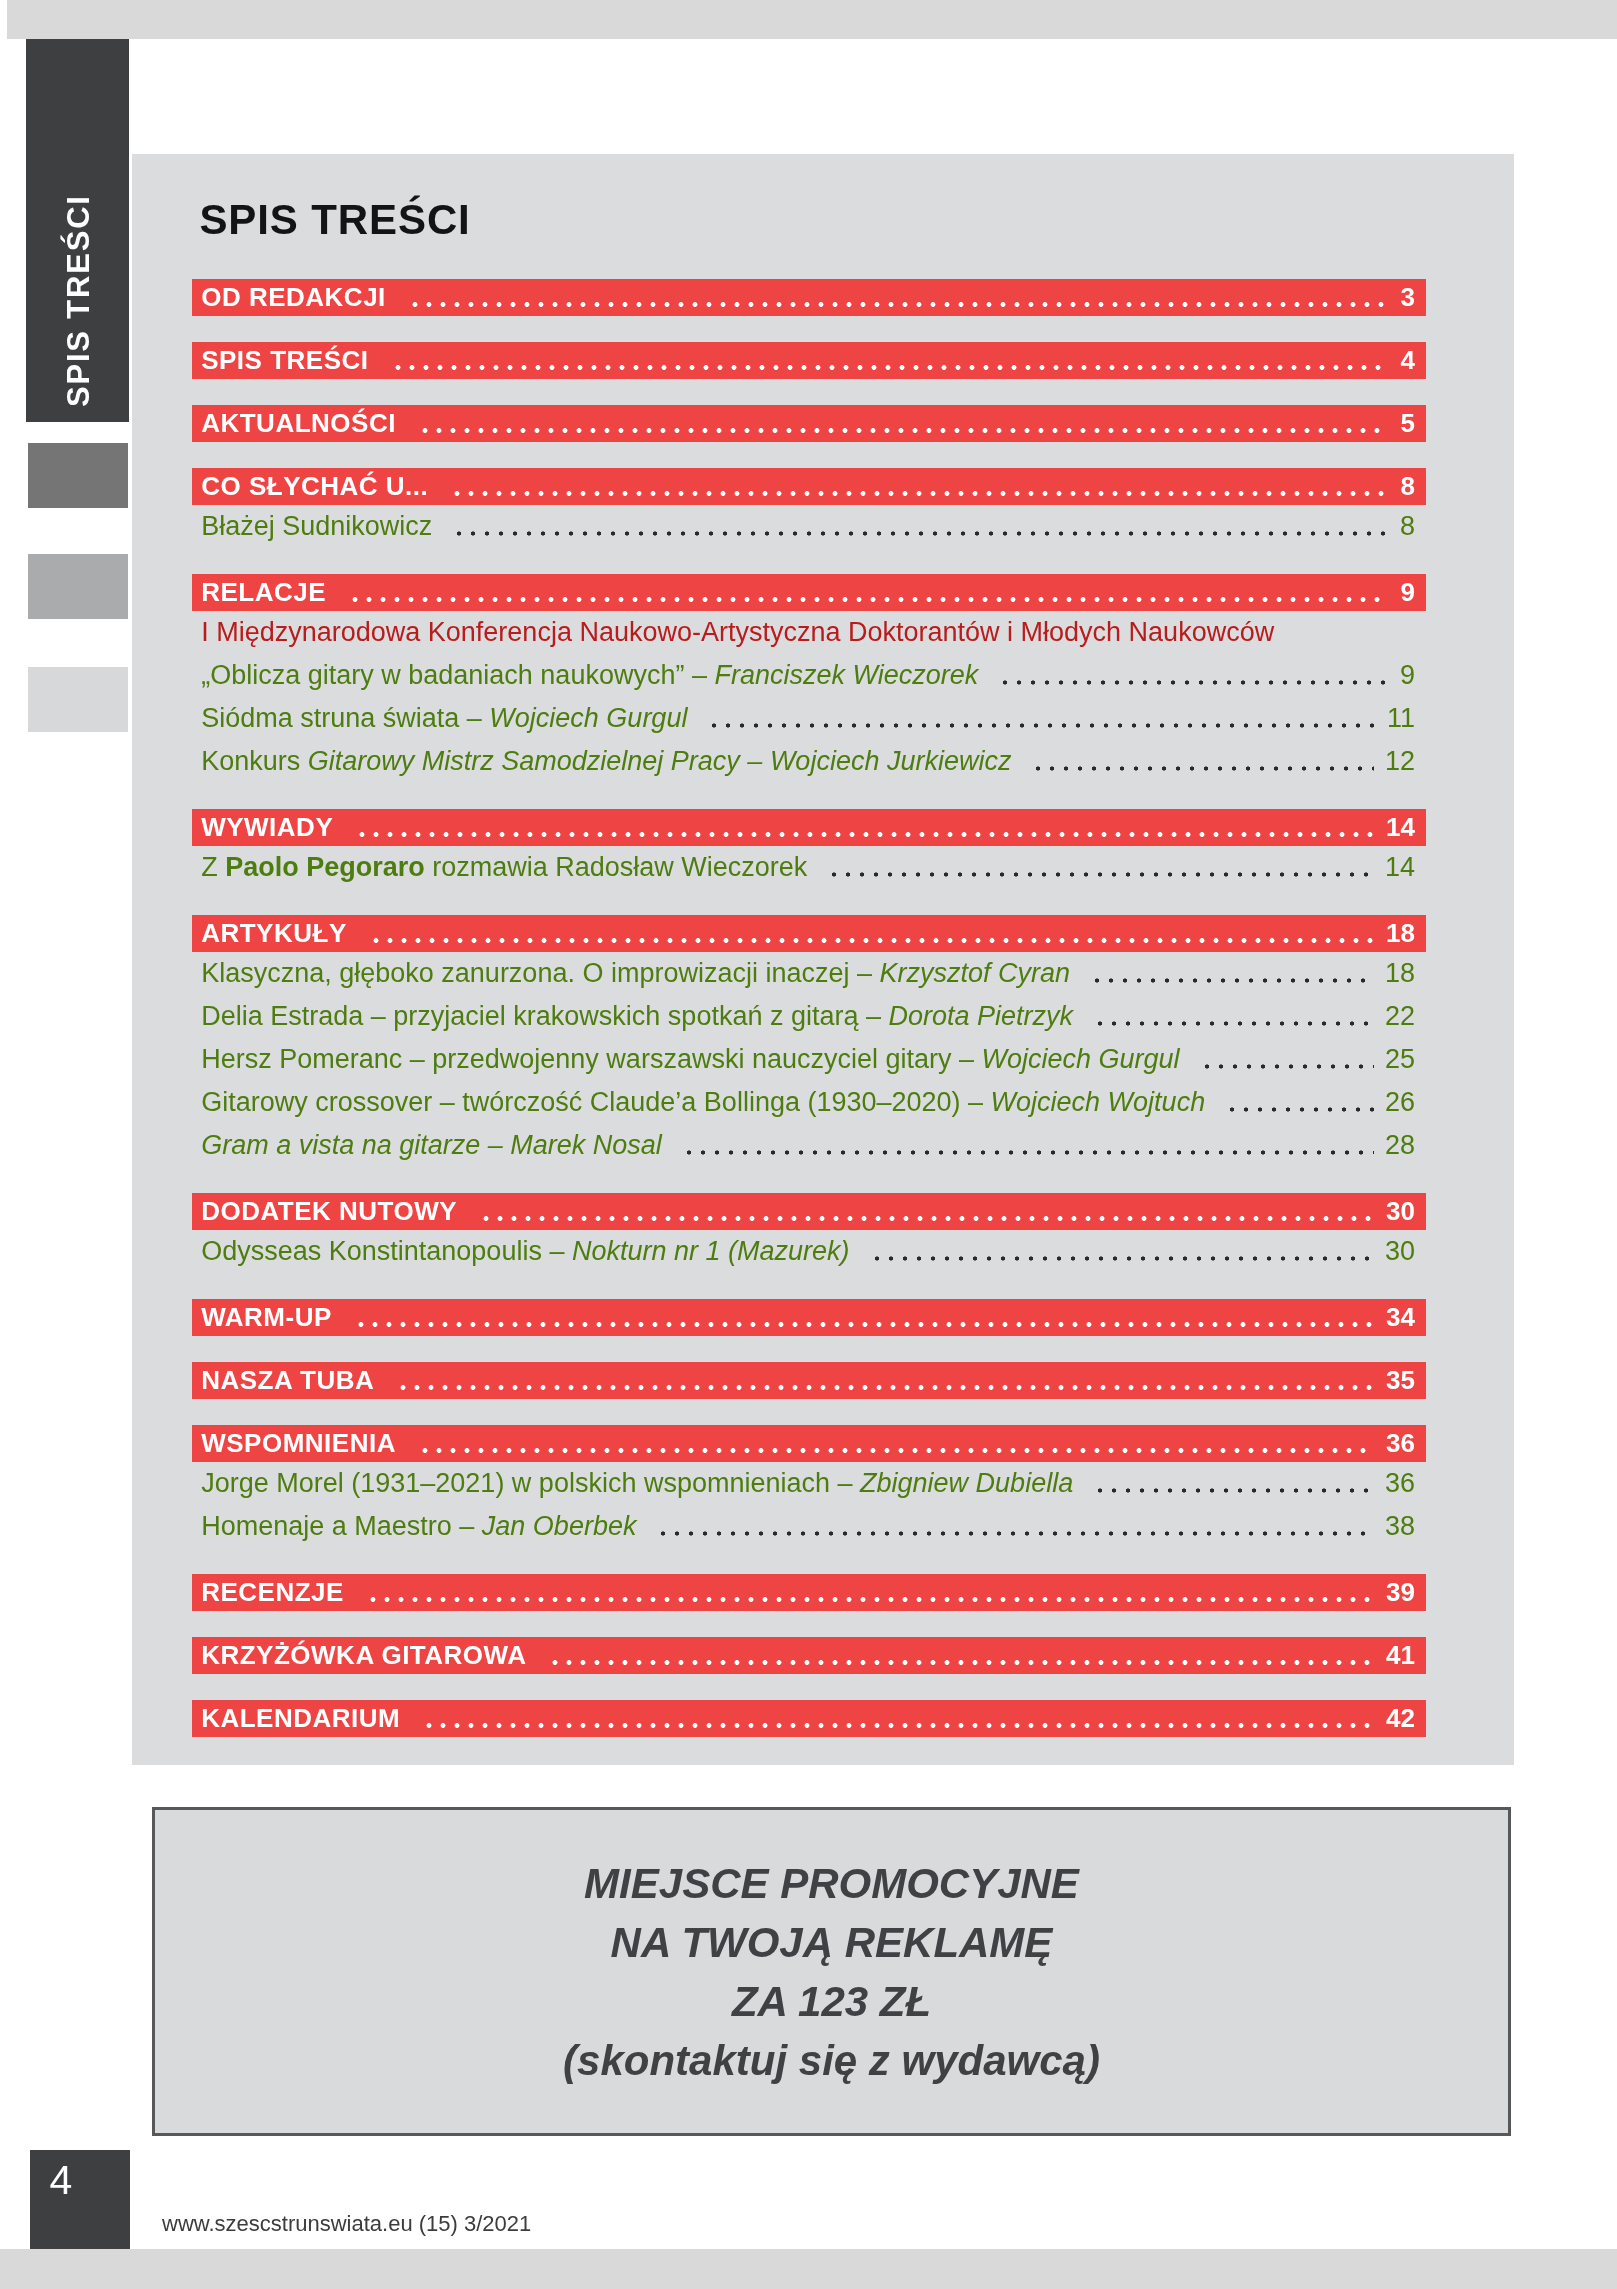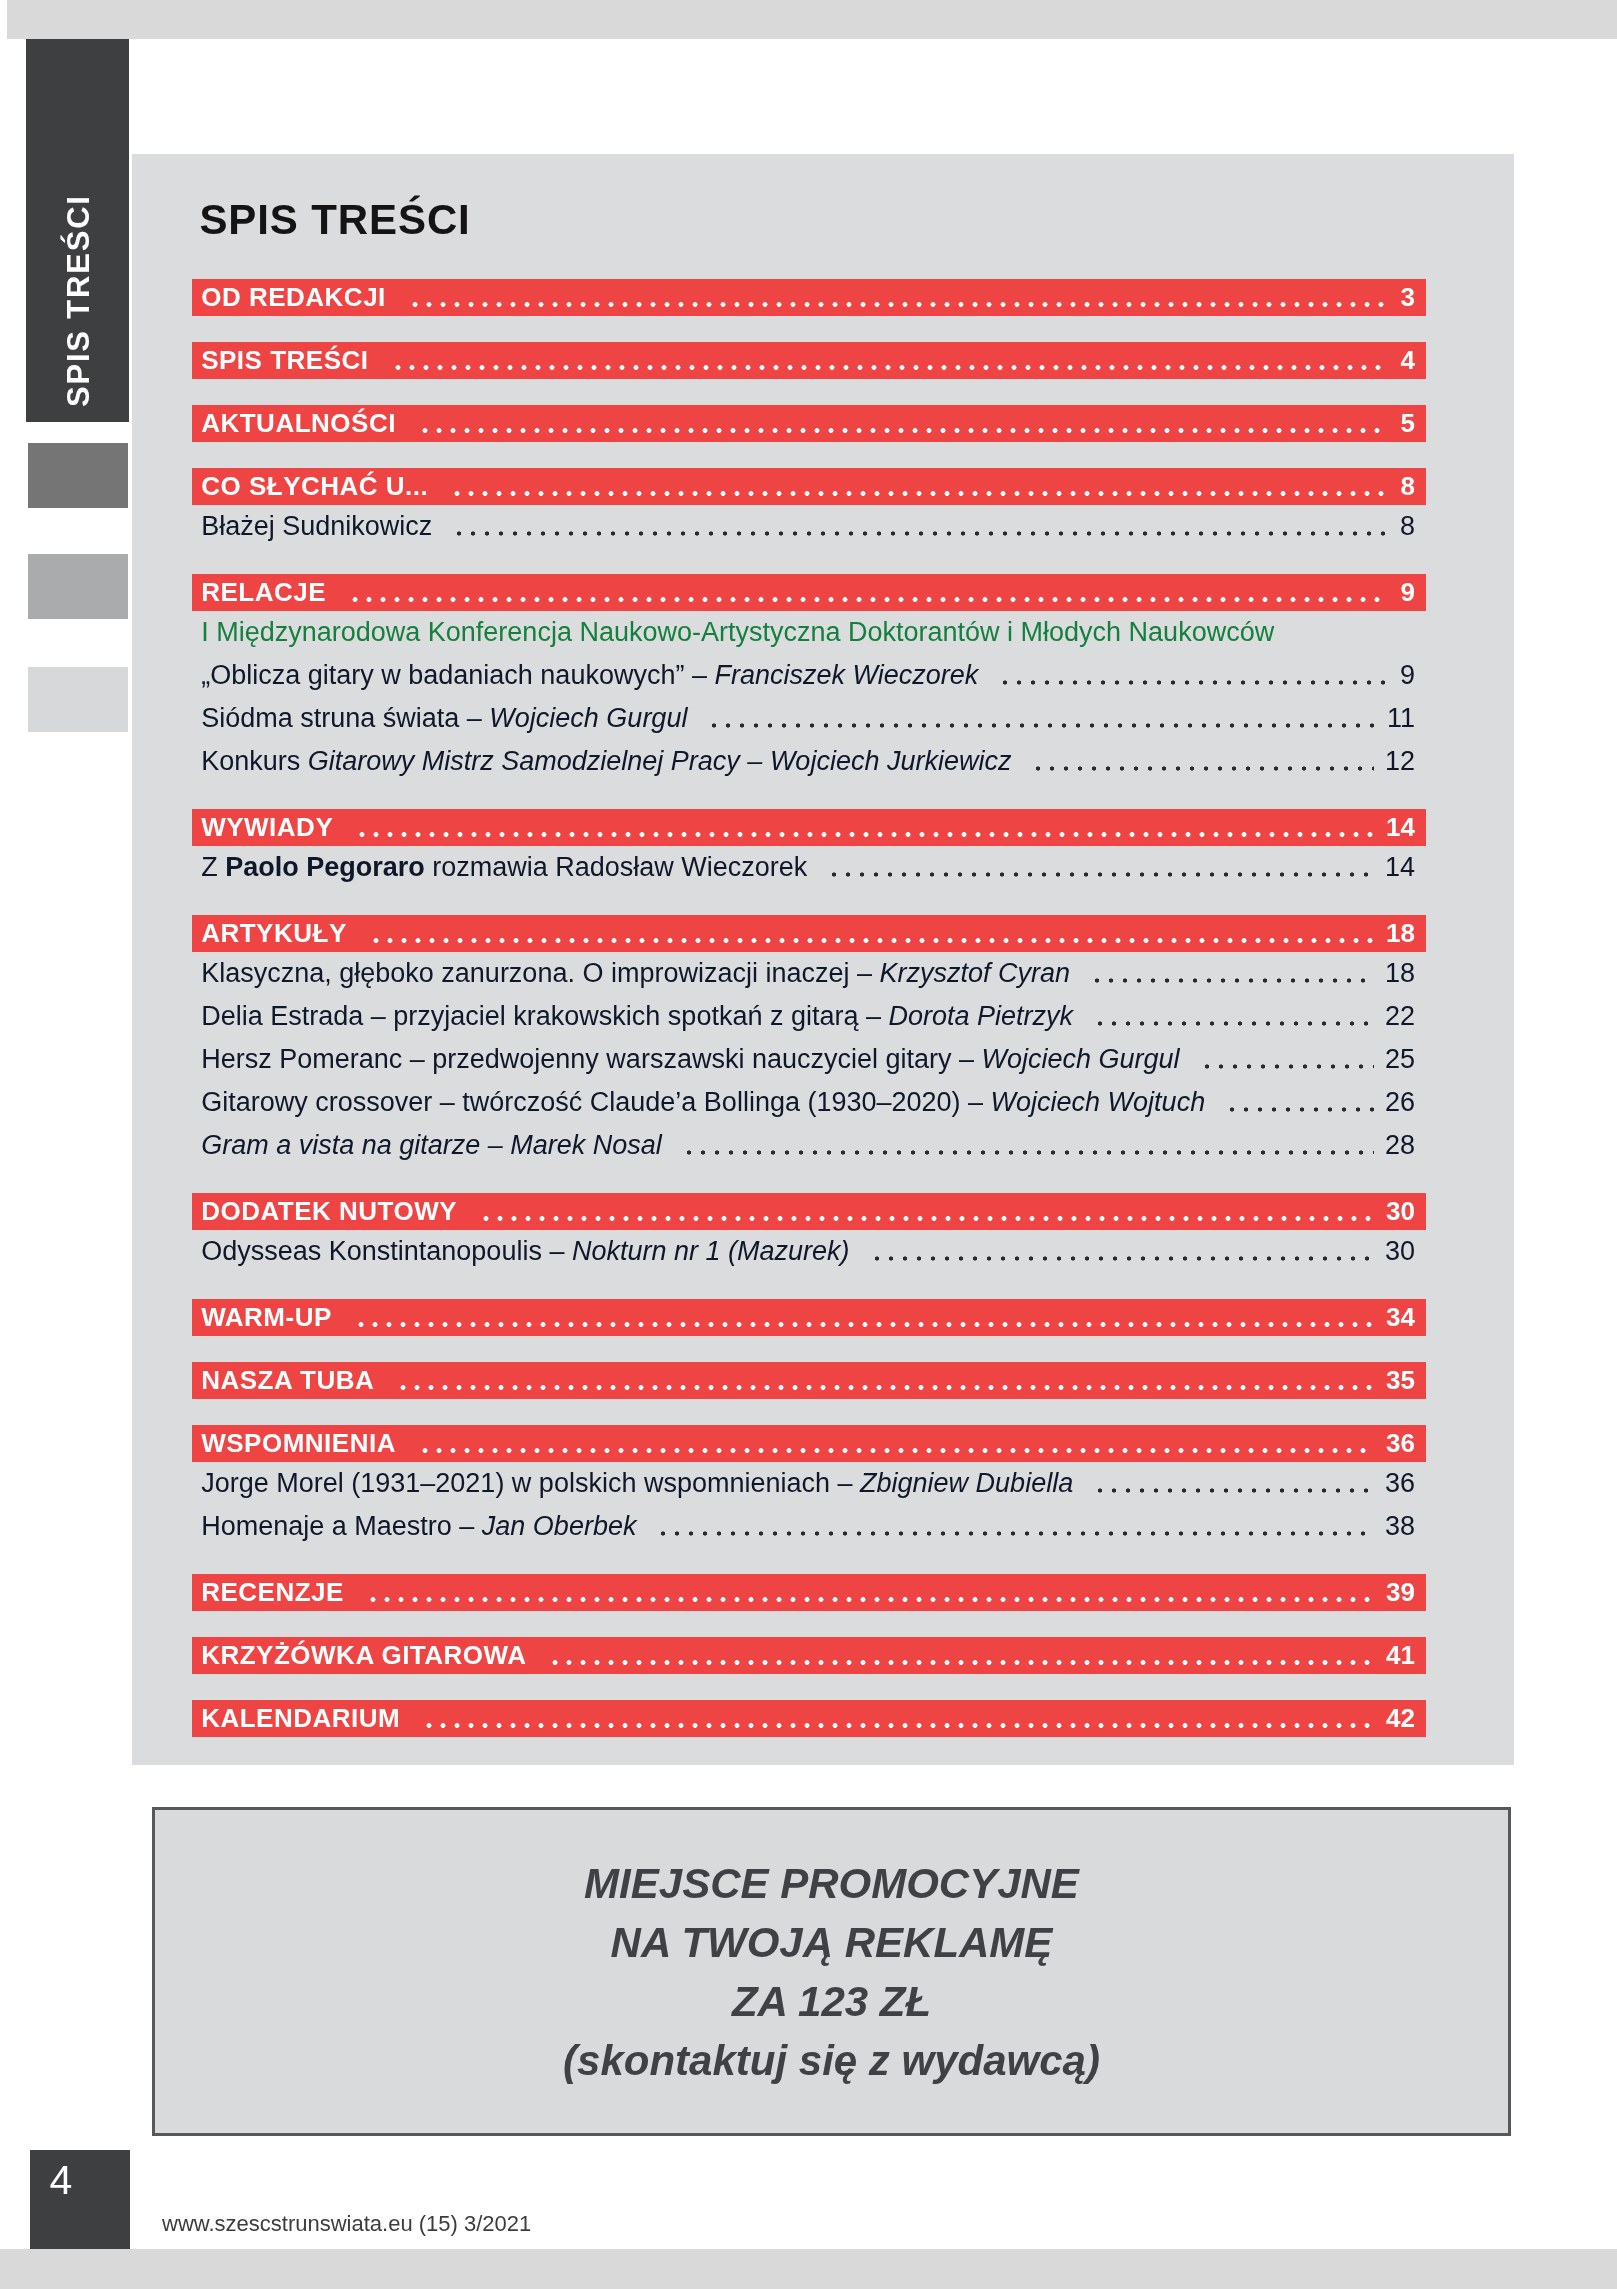--- a/index.html
+++ b/index.html
@@ -34,31 +34,31 @@
     padding:0 11px 0 9.2px; margin-top:26px;
   }
   .bar .label { font-size:26px; font-weight:bold; letter-spacing:0.5px; white-space:nowrap; }
   .bar .page  { font-size:26px; font-weight:bold; }
   .bar .leader {
     flex:1; align-self:stretch; margin:0 13px 0 22px;
     background-image:radial-gradient(circle, #ffffff 2.2px, rgba(255,255,255,0) 2.8px);
     background-size:14px 7.4px; background-repeat:repeat-x; background-position:left bottom 7.4px;
   }
 
-  .entry { display:flex; align-items:center; height:43px; padding:0 11px 0 9.2px; color:#0f172a; }
+  .entry { display:flex; align-items:center; height:43px; padding:0 11px 0 9.2px; color:#4d7c0f; }
   .entry .text { font-size:27px; white-space:nowrap; }
   .entry .page { font-size:27px; }
   .entry .leader {
     flex:1; align-self:stretch; margin:0 11px 0 20px;
     background-image:radial-gradient(circle, #2a2a2a 1.9px, rgba(0,0,0,0) 2.5px);
     background-size:14px 7.4px; background-repeat:repeat-x; background-position:left bottom 11px;
   }
   .entry-pre {
     height:43px; display:flex; align-items:center; padding:0 11px 0 9.2px;
-    font-size:27px; color:#15803d; white-space:nowrap;
+    font-size:27px; color:#b91c1c; white-space:nowrap;
   }
   .seg-i { font-style:italic; }
   .seg-b { font-weight:bold; }
 
   .promo {
     position:absolute; left:152px; top:1807px; width:1359px; height:329px; box-sizing:border-box;
     background:#d9dadc; border:3.7px solid #57585a;
     display:flex; flex-direction:column; justify-content:center; align-items:center;
   }
   .promo-line { font-size:42px; line-height:59px; font-weight:bold; font-style:italic; color:#3f4145; text-align:center; }

